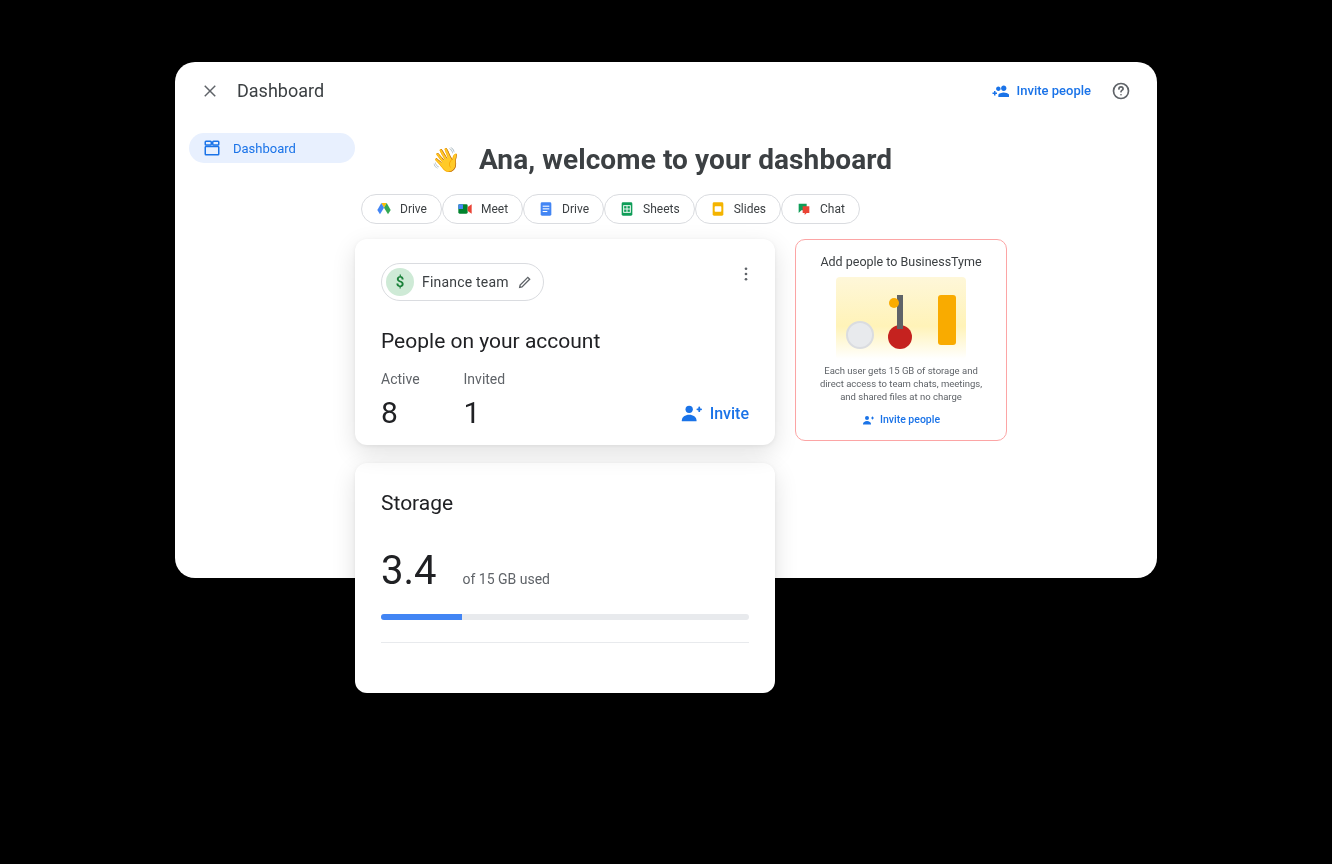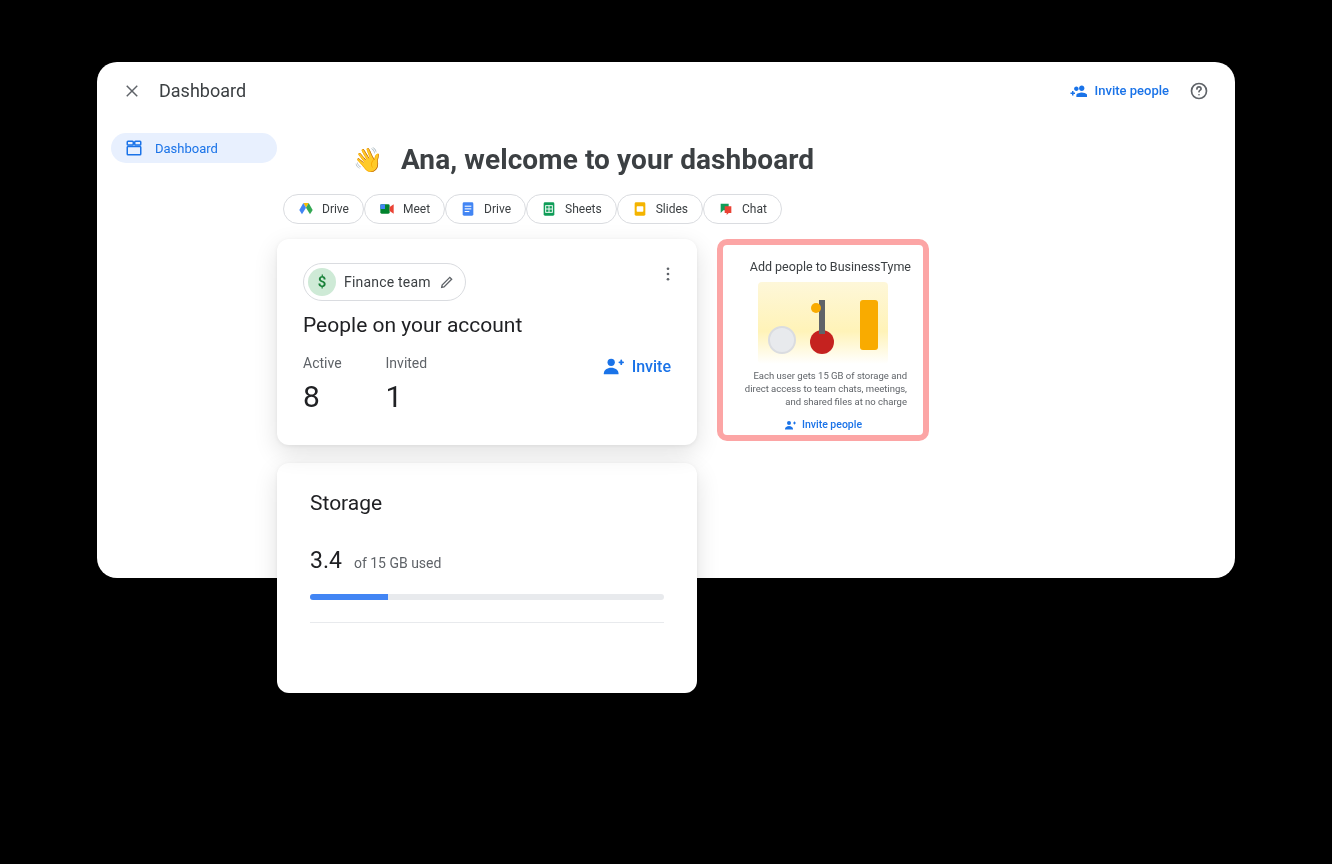--- a/index.html
+++ b/index.html
@@ -1,17 +1,17 @@
 <!DOCTYPE html>
 <html><head>
 <meta charset="utf-8">
 <style>
   *{box-sizing:border-box;margin:0;padding:0;font-family:'Google Sans',Roboto,Arial,sans-serif;-webkit-font-smoothing:antialiased}
   body{background:#000;display:flex;align-items:flex-start;justify-content:center;min-height:864px;width:1332px;padding-top:62px}
-  .window{width:1138px;height:516px;background:#fff;border-radius:20px;box-shadow:0 20px 60px rgba(0,0,0,.35),0 0 0 1px rgba(0,0,0,.04);position:relative}
+  .window{width:982px;height:516px;background:#fff;border-radius:20px;box-shadow:0 20px 60px rgba(0,0,0,.35),0 0 0 1px rgba(0,0,0,.04);position:relative}
   .topbar{display:flex;align-items:center;padding:18px 26px 10px 26px}
   .close-x{width:18px;height:18px;cursor:pointer;color:#5f6368}
   .topbar-title{font-size:18px;color:#3c4043;margin-left:18px;font-weight:400}
   .topbar-spacer{flex:1}
   .invite-top{display:flex;align-items:center;gap:8px;color:#1a73e8;font-size:13px;font-weight:500;cursor:pointer;margin-right:20px}
   .help-ic{width:20px;height:20px;color:#5f6368;cursor:pointer}
   .layout{display:flex;padding:22px 0 0 0}
   .sidebar{width:180px;padding-left:14px;flex-shrink:0}
   .side-item{display:flex;align-items:center;gap:12px;height:30px;padding:0 14px;border-radius:16px;font-size:13px;color:#3c4043;cursor:pointer;margin-bottom:2px}
   .side-item.active{background:#e8f0fe;color:#1a73e8}
@@ -23,34 +23,34 @@
   .chips{display:flex;gap:0;flex-wrap:wrap}
   .chip{display:flex;align-items:center;gap:8px;height:30px;padding:0 14px;border:1px solid #dadce0;border-radius:16px;font-size:12px;color:#3c4043;cursor:pointer;background:#fff}
   .chip-ic{width:16px;height:16px;display:flex;align-items:center;justify-content:center}
   .card{background:#fff;border-radius:12px;box-shadow:0 8px 24px rgba(0,0,0,.12),0 1px 4px rgba(0,0,0,.06)}
   .people-card{position:absolute;left:0;top:106px;width:420px;height:206px;padding:24px 26px;z-index:3}
   .team-pill{display:inline-flex;align-items:center;gap:8px;border:1px solid #dadce0;border-radius:20px;padding:4px 10px 4px 4px;cursor:pointer}
   .dollar-badge{width:28px;height:28px;border-radius:50%;background:#ceead6;color:#188038;display:flex;align-items:center;justify-content:center;font-weight:600;font-size:15px}
   .team-name{font-size:14px;color:#3c4043;letter-spacing:.2px}
   .pencil{width:16px;height:16px;color:#5f6368}
   .kebab{position:absolute;right:20px;top:26px;color:#5f6368;cursor:pointer}
-  .card-title{font-size:21px;color:#202124;margin-top:12px;font-weight:400}
-  .stats-row{display:flex;align-items:flex-start;margin-top:18px}
+  .card-title{font-size:21px;color:#202124;margin-top:28px;font-weight:400}
+  .stats-row{display:flex;align-items:flex-end;margin-top:18px}
   .stat{margin-right:44px}
   .stat-label{font-size:14px;color:#5f6368;margin-bottom:8px}
   .stat-val{font-size:30px;color:#202124;font-weight:400}
-  .invite-big{margin-left:auto;display:flex;align-items:center;gap:8px;color:#1a73e8;font-size:16px;font-weight:500;cursor:pointer;margin-bottom:18px}
-  .storage-card{position:absolute;left:0;top:330px;width:420px;height:230px;padding:28px 33px;z-index:2}
+  .invite-big{margin-left:auto;display:flex;align-items:center;gap:8px;color:#1a73e8;font-size:16px;font-weight:500;cursor:pointer;margin-bottom:6px}
+  .storage-card{position:absolute;left:0;top:330px;width:420px;height:230px;padding:28px 26px;z-index:2}
   .storage-title{font-size:21px;color:#202124;font-weight:400}
-  .storage-num{font-size:23px;color:#202124;display:inline-block;margin-top:32px;margin-right:8px}
+  .storage-num{font-size:40px;color:#202124;display:inline-block;margin-top:32px;margin-right:22px}
   .storage-sub{font-size:14px;color:#5f6368}
   .bar{width:100%;height:6px;background:#e8eaed;border-radius:3px;margin-top:20px;overflow:hidden}
   .bar-fill{height:100%;background:#4285f4;width:22%}
   .divider{height:1px;background:#e8eaed;margin-top:22px}
-  .promo-card{position:absolute;left:440px;top:106px;width:212px;height:202px;border:6px solid #fca5a5;border-radius:10px;padding:14px 12px 10px;text-align:right}
+  .promo-card{position:absolute;left:440px;top:106px;width:212px;height:202px;border:1px solid #fca5a5;border-radius:10px;padding:14px 12px 10px;text-align:center}
   .promo-title{font-size:12.5px;color:#3c4043}
   .promo-ill{width:130px;height:82px;margin:8px auto 6px;position:relative;background:linear-gradient(180deg,#fef7d9 0%,#fff3b8 60%,#fff 100%);border-radius:4px}
   .guitar{position:absolute;left:48px;top:16px;width:32px;height:58px}
   .drum{position:absolute;left:10px;top:44px;width:28px;height:28px;border-radius:50%;background:#e8eaed;border:2px solid #dadce0}
   .singer{position:absolute;right:10px;top:18px;width:18px;height:50px;background:#f9ab00;border-radius:3px}
   .promo-blurb{font-size:9.5px;line-height:1.35;color:#5f6368;padding:0 4px}
   .promo-link{display:flex;align-items:center;justify-content:center;gap:6px;margin-top:10px;color:#1a73e8;font-size:10.5px;font-weight:500;cursor:pointer}
   svg{flex-shrink:0}
 </style>
 </head>

